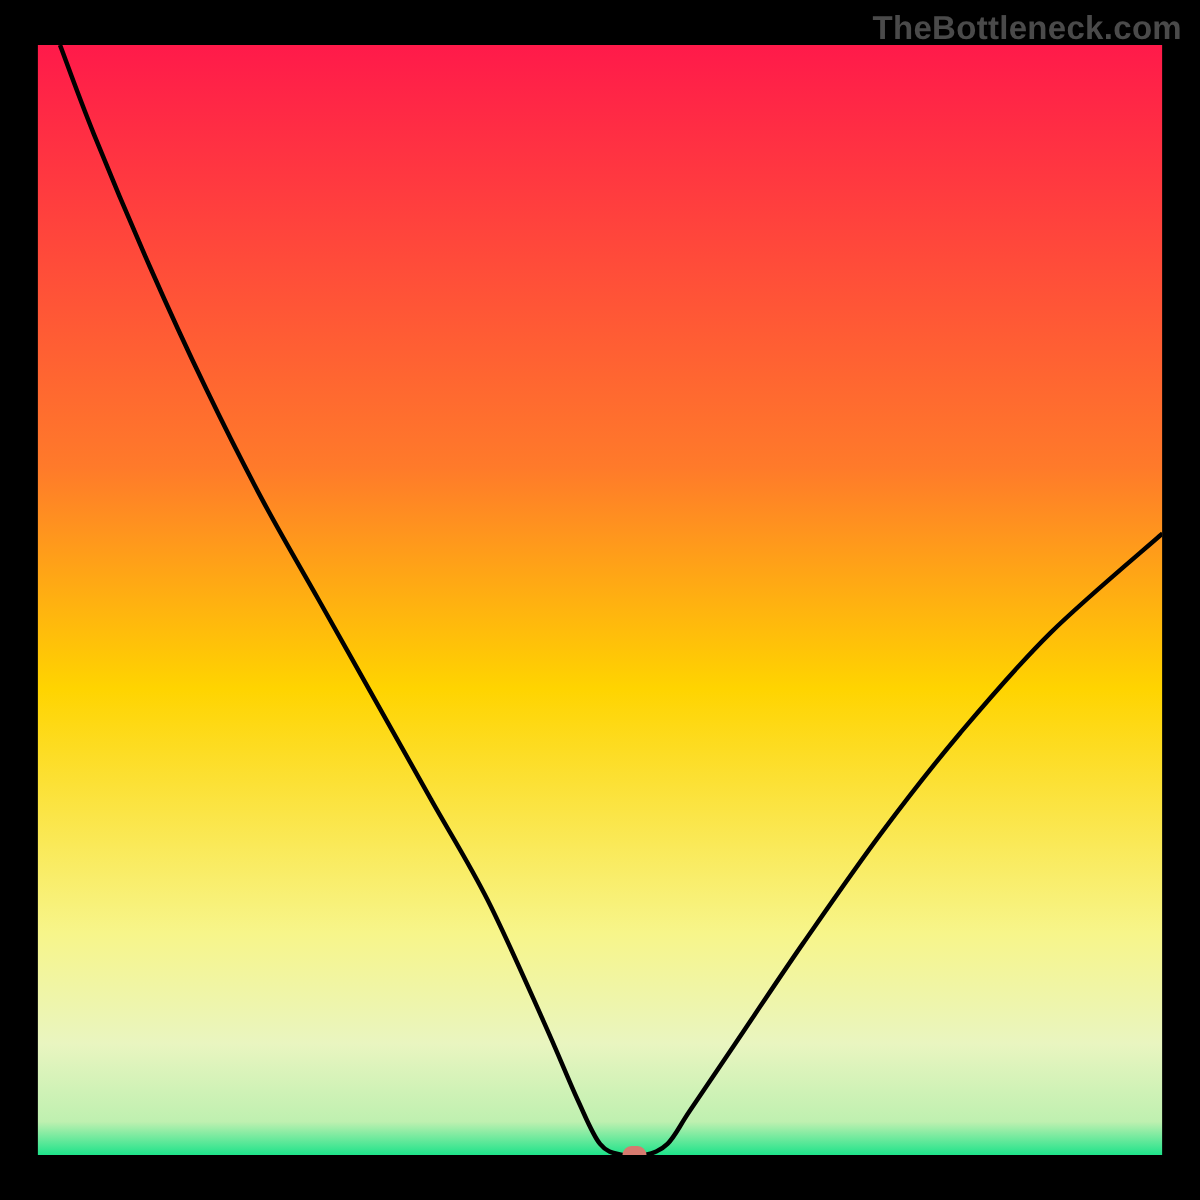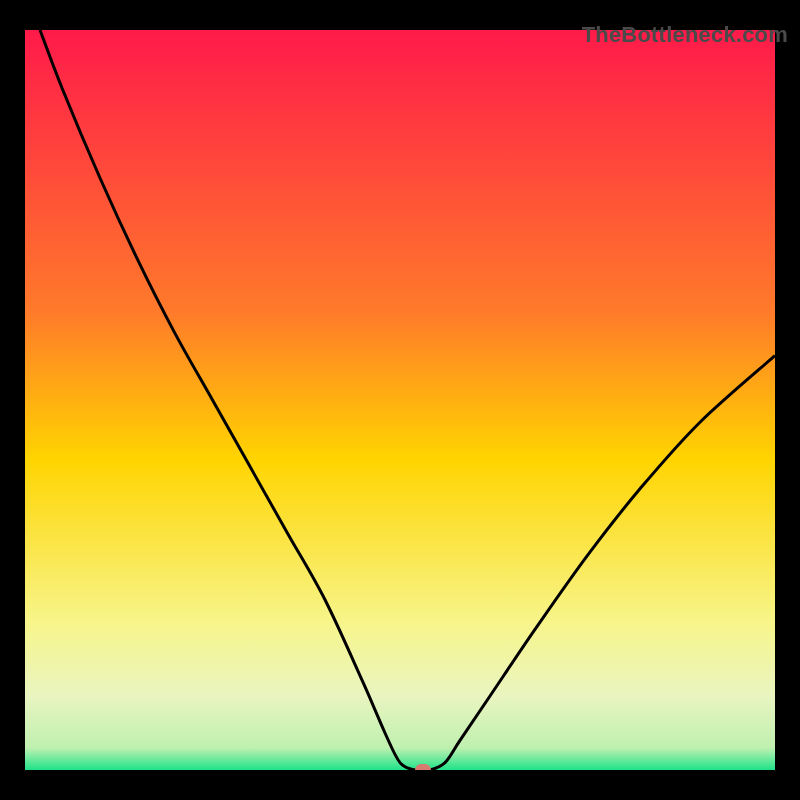--- a/index.html
+++ b/index.html
@@ -19,21 +19,20 @@
   }
   .watermark {
     position: absolute;
     top: 6px;
     right: 12px;
     color: #4a4a4a;
     font-size: 22px;
     font-weight: 600;
     letter-spacing: 0.2px;
     z-index: 10;
-    margin-top: 16px;
   }
   .plot {
     position: absolute;
     left: 25px;
     top: 30px;
     width: 750px;
     height: 740px;
     overflow: hidden;
   }
   .gradient-bg {

